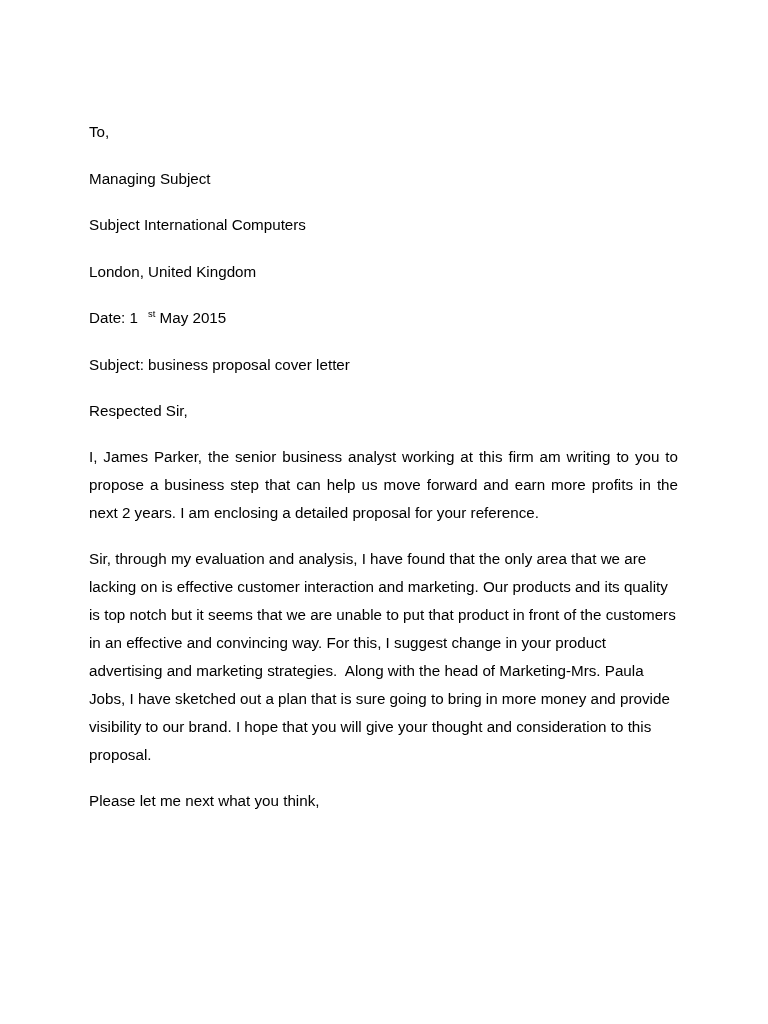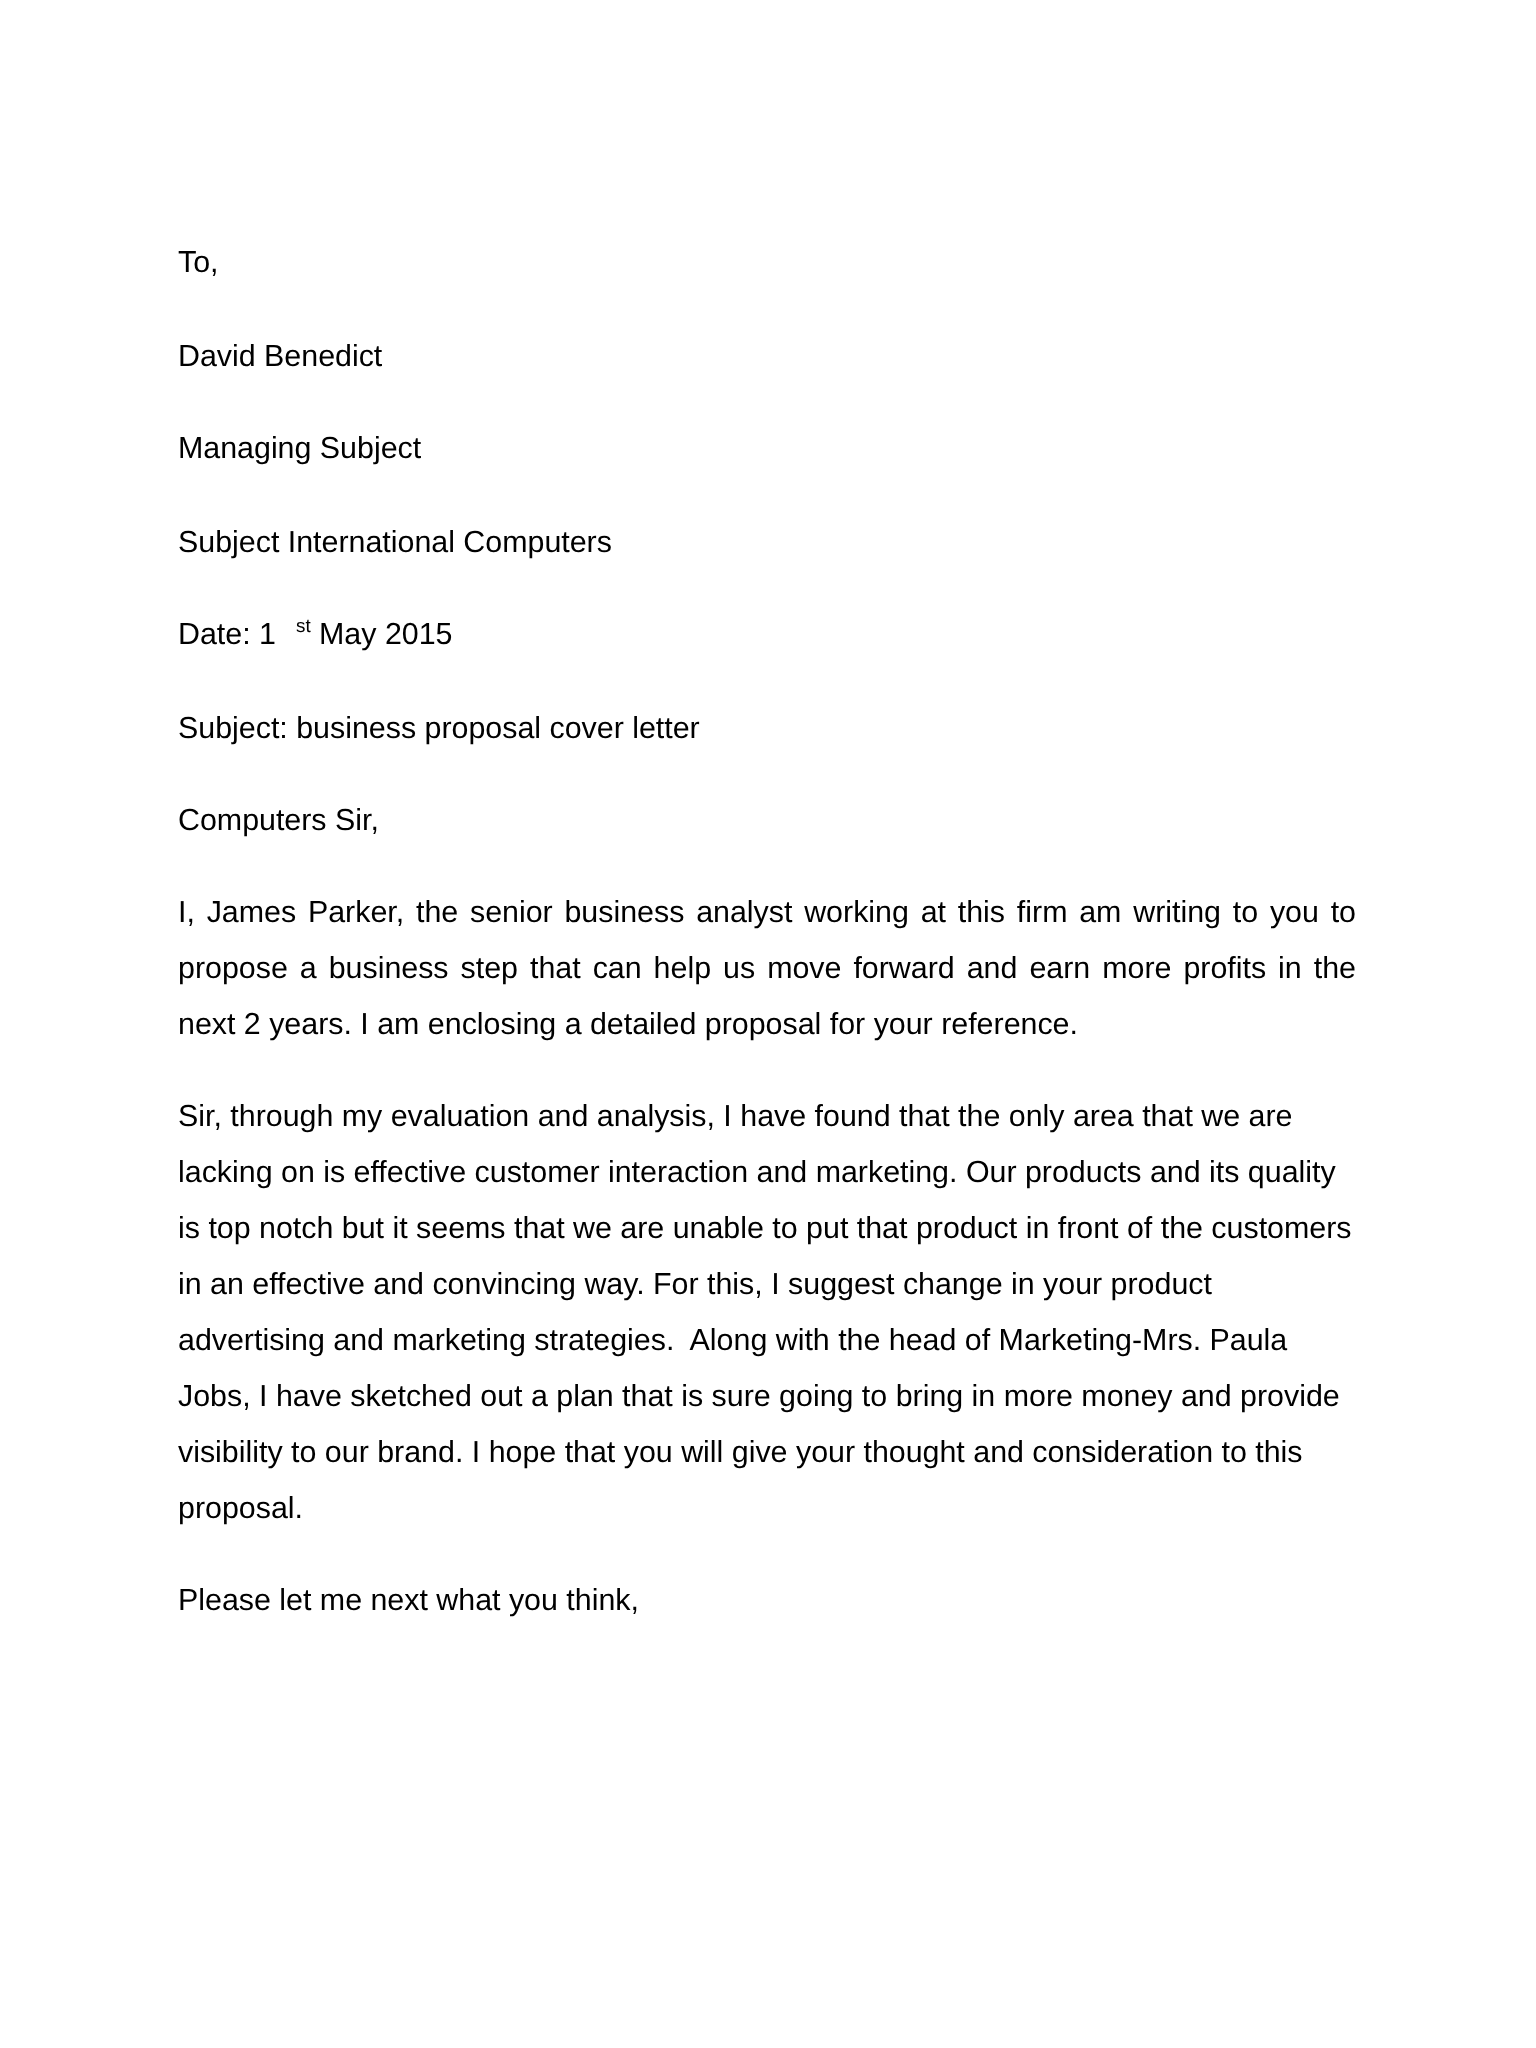--- a/index.html
+++ b/index.html
@@ -75,32 +75,32 @@
   }
 </style>
 </head>
 <body>
 
 <div class="page">
   <article class="letter">
 
     <p class="head-line">To,</p>
 
-    <p class="head-line">David Benedict</p>
 
     <p class="head-line">Managing Subject</p>
 
     <p class="head-line">Subject International Computers</p>
 
+    <p class="head-line">London, United Kingdom</p>
 
     <p class="head-line"><span>Date: </span><span>1</span><sup class="ord">st</sup><span> May 2015</span></p>
 
     <p class="head-line">Subject: business proposal cover letter</p>
 
-    <p class="salutation">Computers Sir,</p>
+    <p class="salutation">Respected Sir,</p>
 
     <p class="body-par">I, James Parker, the senior business analyst working at this firm am writing to you to propose a business step that can help us move forward and earn more profits in the next 2 years. I am enclosing a detailed proposal for your reference.</p>
 
     <p class="body-par last-block">Sir, through my evaluation and analysis, I have found that the only area that we are lacking on is effective customer interaction and marketing. Our products and its quality is top notch but it seems that we are unable to put that product in front of the customers in an effective and convincing way. For this, I suggest change in your product advertising and marketing strategies.  Along with the head of Marketing-Mrs. Paula Jobs, I have sketched out a plan that is sure going to bring in more money and provide visibility to our brand. I hope that you will give your thought and consideration to this proposal.</p>
 
     <p class="closing">Please let me next what you think,</p>
 
   </article>
 </div>
 

